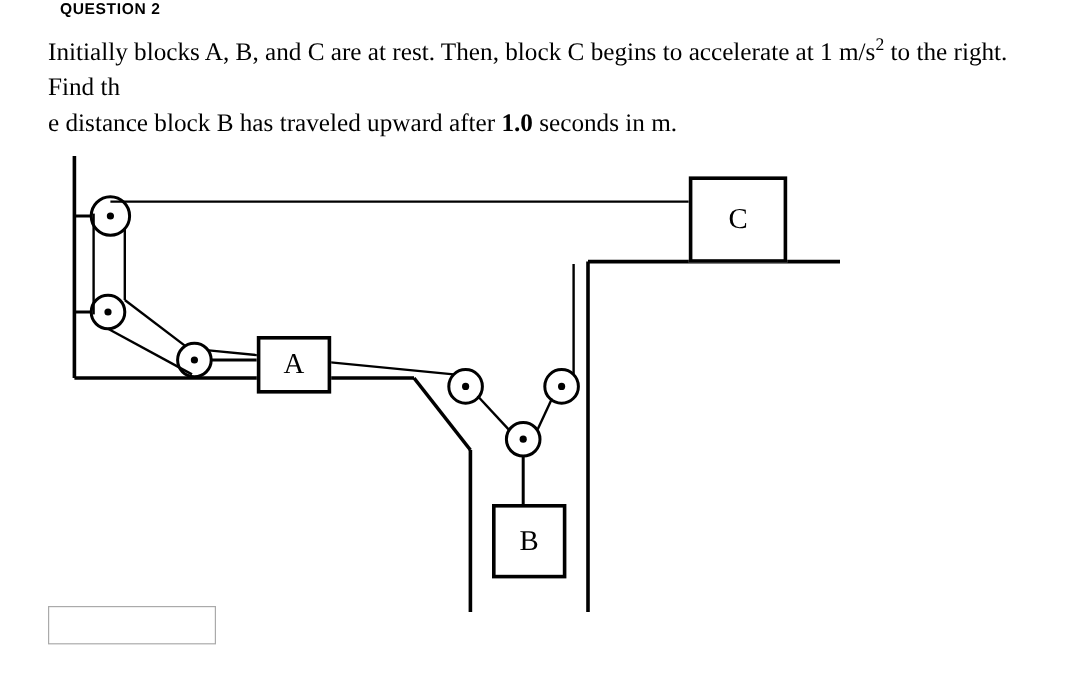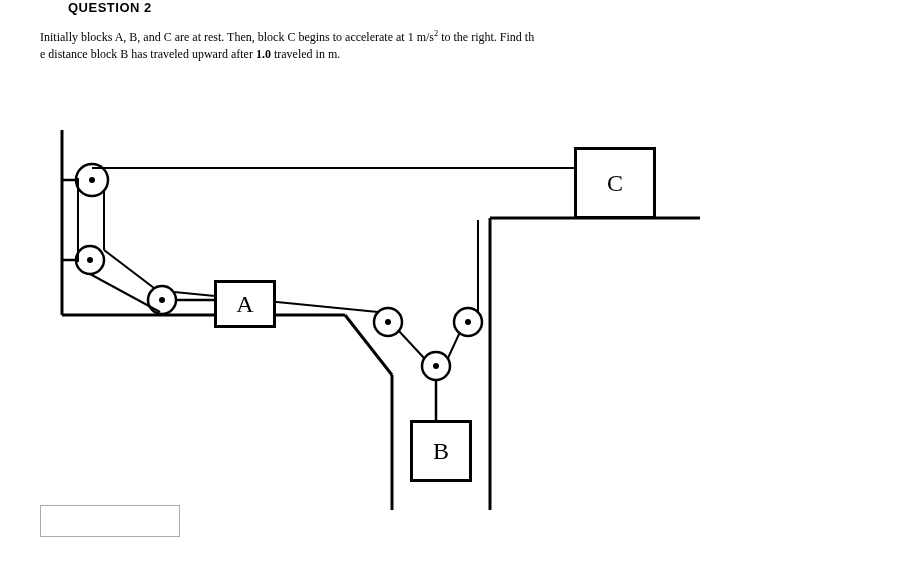--- a/index.html
+++ b/index.html
@@ -13,28 +13,27 @@
     }
     .question-header {
       font-family: Arial, sans-serif;
       font-weight: bold;
       font-size: 13px;
       color: #000;
       position: absolute;
       top: 0;
       left: 50px;
       letter-spacing: 0.5px;
-      margin-left: 18px;
     }
     .problem-text {
       position: absolute;
       top: 28px;
       left: 40px;
       right: 20px;
-      font-size: 12px;
+      font-size: 21px;
       line-height: 1.4;
       color: #000;
     }
     .diagram {
       position: absolute;
       top: 120px;
       left: 40px;
       width: 680px;
       height: 420px;
     }
@@ -81,21 +80,21 @@
       vertical-align: super;
     }
   </style>
 </head>
 <body>
 
 <div class="question-header">QUESTION 2</div>
 
 <div class="problem-text">
   <span>Initially blocks A, B, and C are at rest.  Then, block C begins to accelerate at 1 m/s</span><span class="sup">2</span><span> to the right.  Find th</span><br>
-  <span>e distance block B has traveled upward after </span><b>1.0</b><span> traveled in m.</span>
+  <span>e distance block B has traveled upward after </span><b>1.0</b><span> seconds in m.</span>
 </div>
 
 <div class="diagram">
   <svg width="680" height="420">
 
     <line x1="22" y1="10" x2="22" y2="195" stroke="#000" stroke-width="3"></line>
 
     <line x1="22" y1="195" x2="305" y2="195" stroke="#000" stroke-width="3"></line>
 
     <line x1="305" y1="195" x2="352" y2="255" stroke="#000" stroke-width="3"></line>

